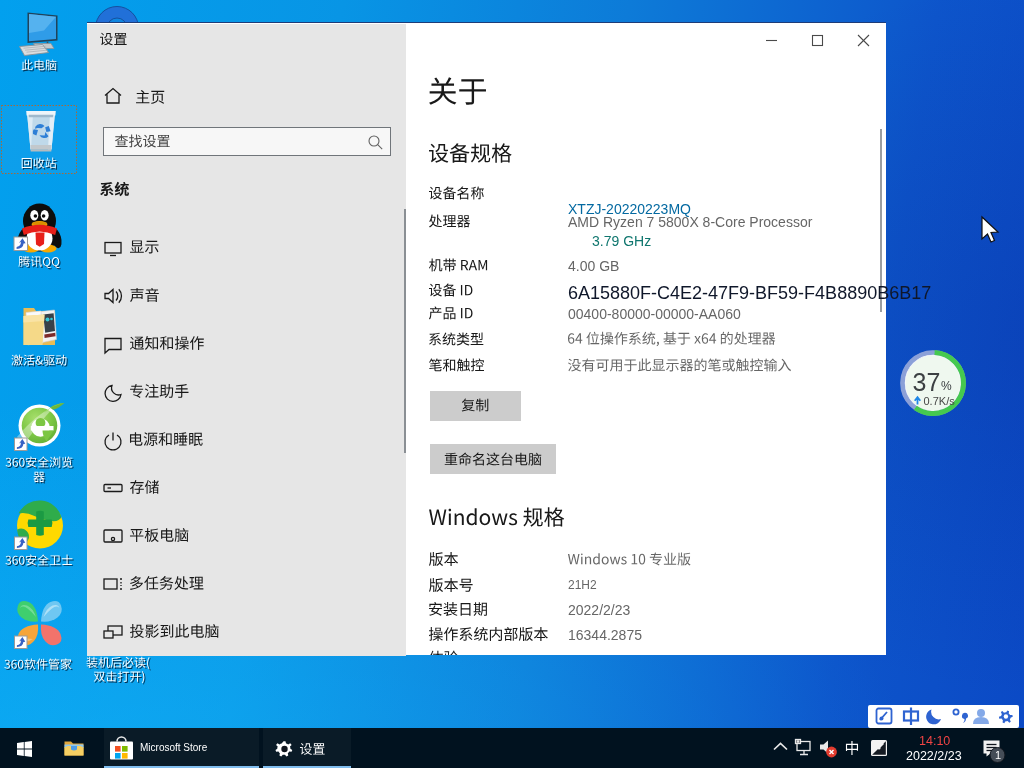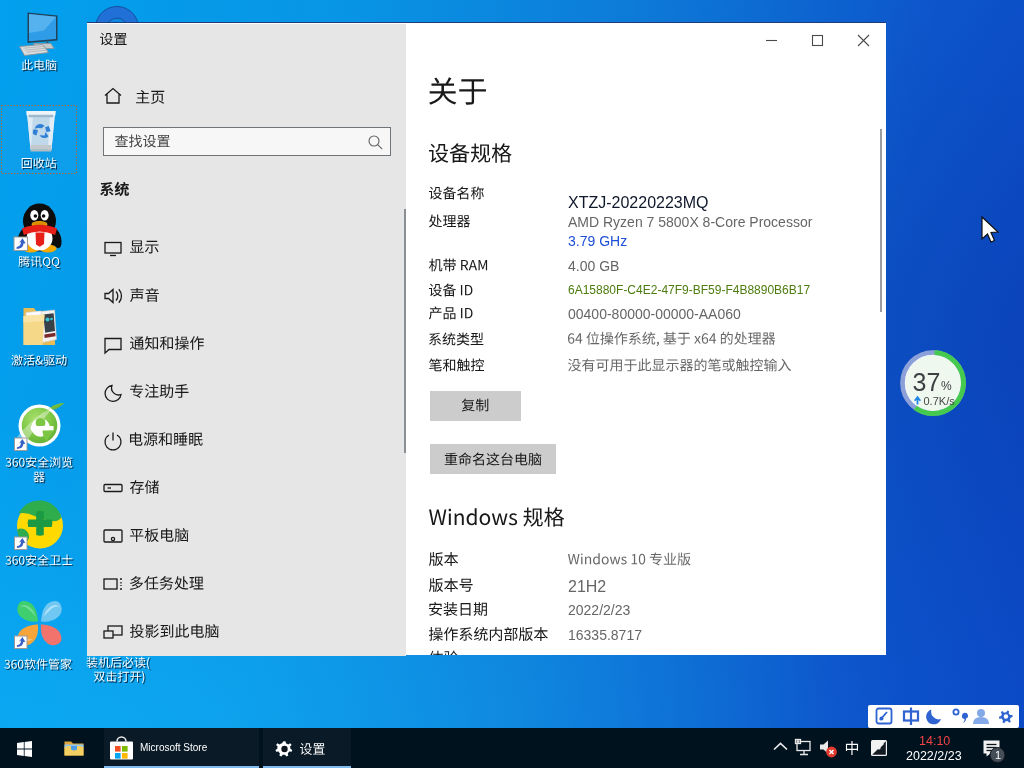--- a/index.html
+++ b/index.html
@@ -296,29 +296,29 @@
         <line x1="3.5" y1="7.5" x2="13.5" y2="7.5"></line>
         <line x1="3.5" y1="10.5" x2="9.5" y2="10.5"></line>
       </g>
  </g>
  <circle cx="997.5" cy="27" r="7.5" fill="#454d57" stroke="#10161e" stroke-width="1"></circle>
  <text x="995" y="31" font-family="Liberation Sans,sans-serif" font-size="11" fill="#fff">1</text>
 </svg>
 <div class="lat" style="left:140px;top:743px;font-size:10px;color:#fff">Microsoft Store</div>
 <div class="lat" style="left:919px;top:734.5px;font-size:12.5px;color:#ef4444">14:10</div>
 <div class="lat" style="left:906px;top:749.5px;font-size:12.5px;color:#fff">2022/2/23</div>
-<div class="lat" style="left:568px;top:195px;font-size:16px;color:#0f172a">XTZJ-20220223MQ</div>
+<div class="lat" style="left:568px;top:202px;font-size:14px;color:#0369a1">XTZJ-20220223MQ</div>
 <div class="lat" style="left:568px;top:214.5px;font-size:14px;color:#666">AMD Ryzen 7 5800X 8-Core Processor</div>
-<div class="lat" style="left:568px;top:233.5px;font-size:14px;color:#1d4ed8">3.79 GHz</div>
+<div class="lat" style="left:592px;top:233.5px;font-size:14px;color:#0f766e">3.79 GHz</div>
 <div class="lat" style="left:568px;top:258.5px;font-size:14px;color:#666">4.00 GB</div>
-<div class="lat" style="left:568px;top:283.5px;font-size:12px;color:#4d7c0f">6A15880F-C4E2-47F9-BF59-F4B8890B6B17</div>
+<div class="lat" style="left:568px;top:283.5px;font-size:18px;color:#0f172a">6A15880F-C4E2-47F9-BF59-F4B8890B6B17</div>
 <div class="lat" style="left:568px;top:306.5px;font-size:14px;color:#666">00400-80000-00000-AA060</div>
-<div class="lat" style="left:568px;top:578.5px;font-size:16px;color:#666">21H2</div>
+<div class="lat" style="left:568px;top:578.5px;font-size:12px;color:#666">21H2</div>
 <div class="lat" style="left:568px;top:602.5px;font-size:14px;color:#666">2022/2/23</div>
-<div class="lat" style="left:568px;top:627.5px;font-size:14px;color:#666">16335.8717</div>
+<div class="lat" style="left:568px;top:627.5px;font-size:14px;color:#666">16344.2875</div>
 <svg class="abs" style="left:980px;top:215px" width="24" height="32">
  <path d="M2 2 L2 24 L7.5 19 L11 27 L14.5 25.5 L11 17.5 L18 17 Z" fill="#fff" stroke="#111" stroke-width="1.2"></path>
 </svg>
 <svg class="abs" style="left:0;top:0;pointer-events:none" width="1024" height="768">
     <defs>
       <path id="u6B64" d="M44 13 58 -67C184 -42 366 -9 536 23L531 98L388 72V459H531V531H388V840H312V58L199 39V637H125V26ZM581 840V90C581 -19 607 -47 699 -47C719 -47 831 -47 852 -47C941 -47 962 9 971 170C949 175 919 189 899 204C894 61 888 25 846 25C822 25 728 25 709 25C666 25 660 35 660 88V399C757 446 860 504 937 561L875 622C823 575 742 520 660 475V840Z"></path>
       <path id="u7535" d="M452 408V264H204V408ZM531 408H788V264H531ZM452 478H204V621H452ZM531 478V621H788V478ZM126 695V129H204V191H452V85C452 -32 485 -63 597 -63C622 -63 791 -63 818 -63C925 -63 949 -10 962 142C939 148 907 162 887 176C880 46 870 13 814 13C778 13 632 13 602 13C542 13 531 25 531 83V191H865V695H531V838H452V695Z"></path>
       <path id="u8111" d="M732 594C714 524 691 457 663 394C626 446 586 497 548 543L499 507C543 453 590 391 632 329C593 254 546 188 492 137C507 125 532 99 542 87C591 137 634 198 673 268C708 213 738 162 757 121L811 164C788 211 750 271 707 334C742 410 772 493 796 580ZM572 819C596 778 623 726 638 687H382V615H944V687H690L714 696C699 734 666 796 639 840ZM846 541V45H478V537H407V-25H846V-78H916V541ZM284 744V569H155V744ZM89 805V435C89 292 85 95 28 -43C43 -50 73 -71 84 -84C126 15 144 149 151 272H284V9C284 -2 281 -6 270 -6C260 -6 230 -6 196 -5C206 -23 215 -54 217 -72C267 -72 299 -71 321 -59C342 -47 349 -27 349 8V805ZM284 505V337H154L155 435V505Z"></path>
       <path id="u56DE" d="M374 500H618V271H374ZM303 568V204H692V568ZM82 799V-79H159V-25H839V-79H919V799ZM159 46V724H839V46Z"></path>
       <path id="u6536" d="M588 574H805C784 447 751 338 703 248C651 340 611 446 583 559ZM577 840C548 666 495 502 409 401C426 386 453 353 463 338C493 375 519 418 543 466C574 361 613 264 662 180C604 96 527 30 426 -19C442 -35 466 -66 475 -81C570 -30 645 35 704 115C762 34 830 -31 912 -76C923 -57 947 -29 964 -15C878 27 806 95 747 178C811 285 853 416 881 574H956V645H611C628 703 643 765 654 828ZM92 100C111 116 141 130 324 197V-81H398V825H324V270L170 219V729H96V237C96 197 76 178 61 169C73 152 87 119 92 100Z"></path>

